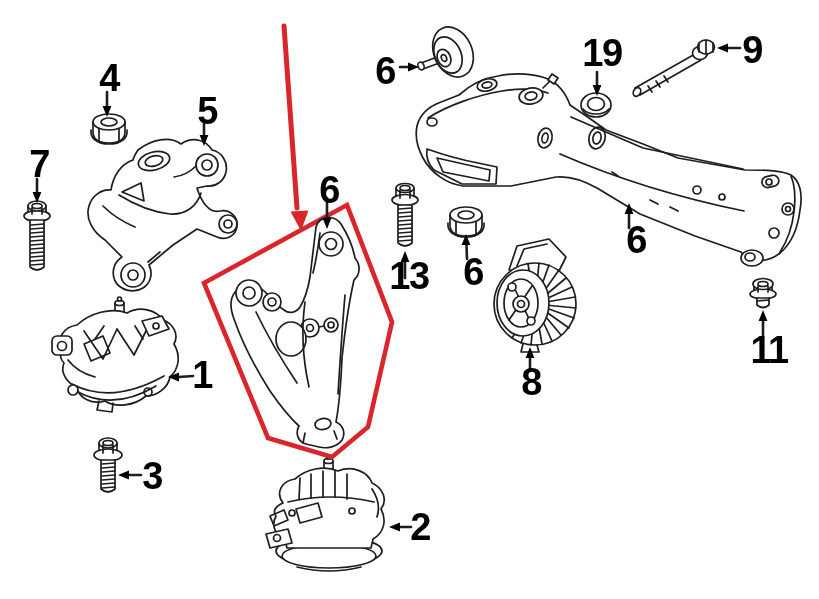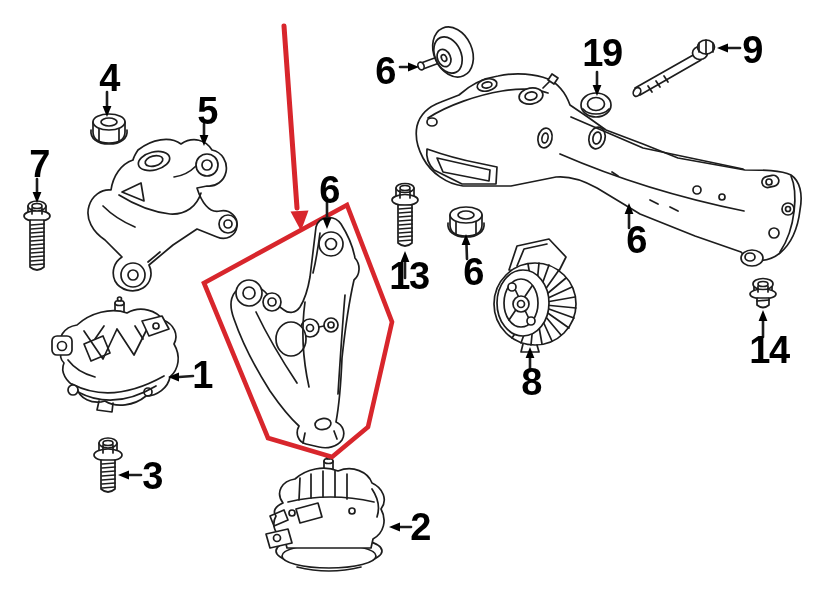--- a/index.html
+++ b/index.html
@@ -303,15 +303,15 @@
   <div class="plabel" style="left:109px;top:78px">4</div>
   <div class="plabel" style="left:207px;top:111px">5</div>
   <div class="plabel" style="left:329px;top:190px">6</div>
   <div class="plabel" style="left:39px;top:164px">7</div>
   <div class="plabel" style="left:531px;top:382px">8</div>
   <div class="plabel" style="left:752px;top:50px">9</div>
   <div class="plabel" style="left:602px;top:53px">19</div>
   <div class="plabel" style="left:473px;top:272px">6</div>
   <div class="plabel" style="left:636px;top:240px">6</div>
   <div class="plabel" style="left:409px;top:276px">13</div>
-  <div class="plabel" style="left:769px;top:350px">14</div>
+  <div class="plabel" style="left:769px;top:350px">11</div>
   <div class="plabel" style="left:385px;top:71px">6</div>
 </div>
 
 </body></html>

